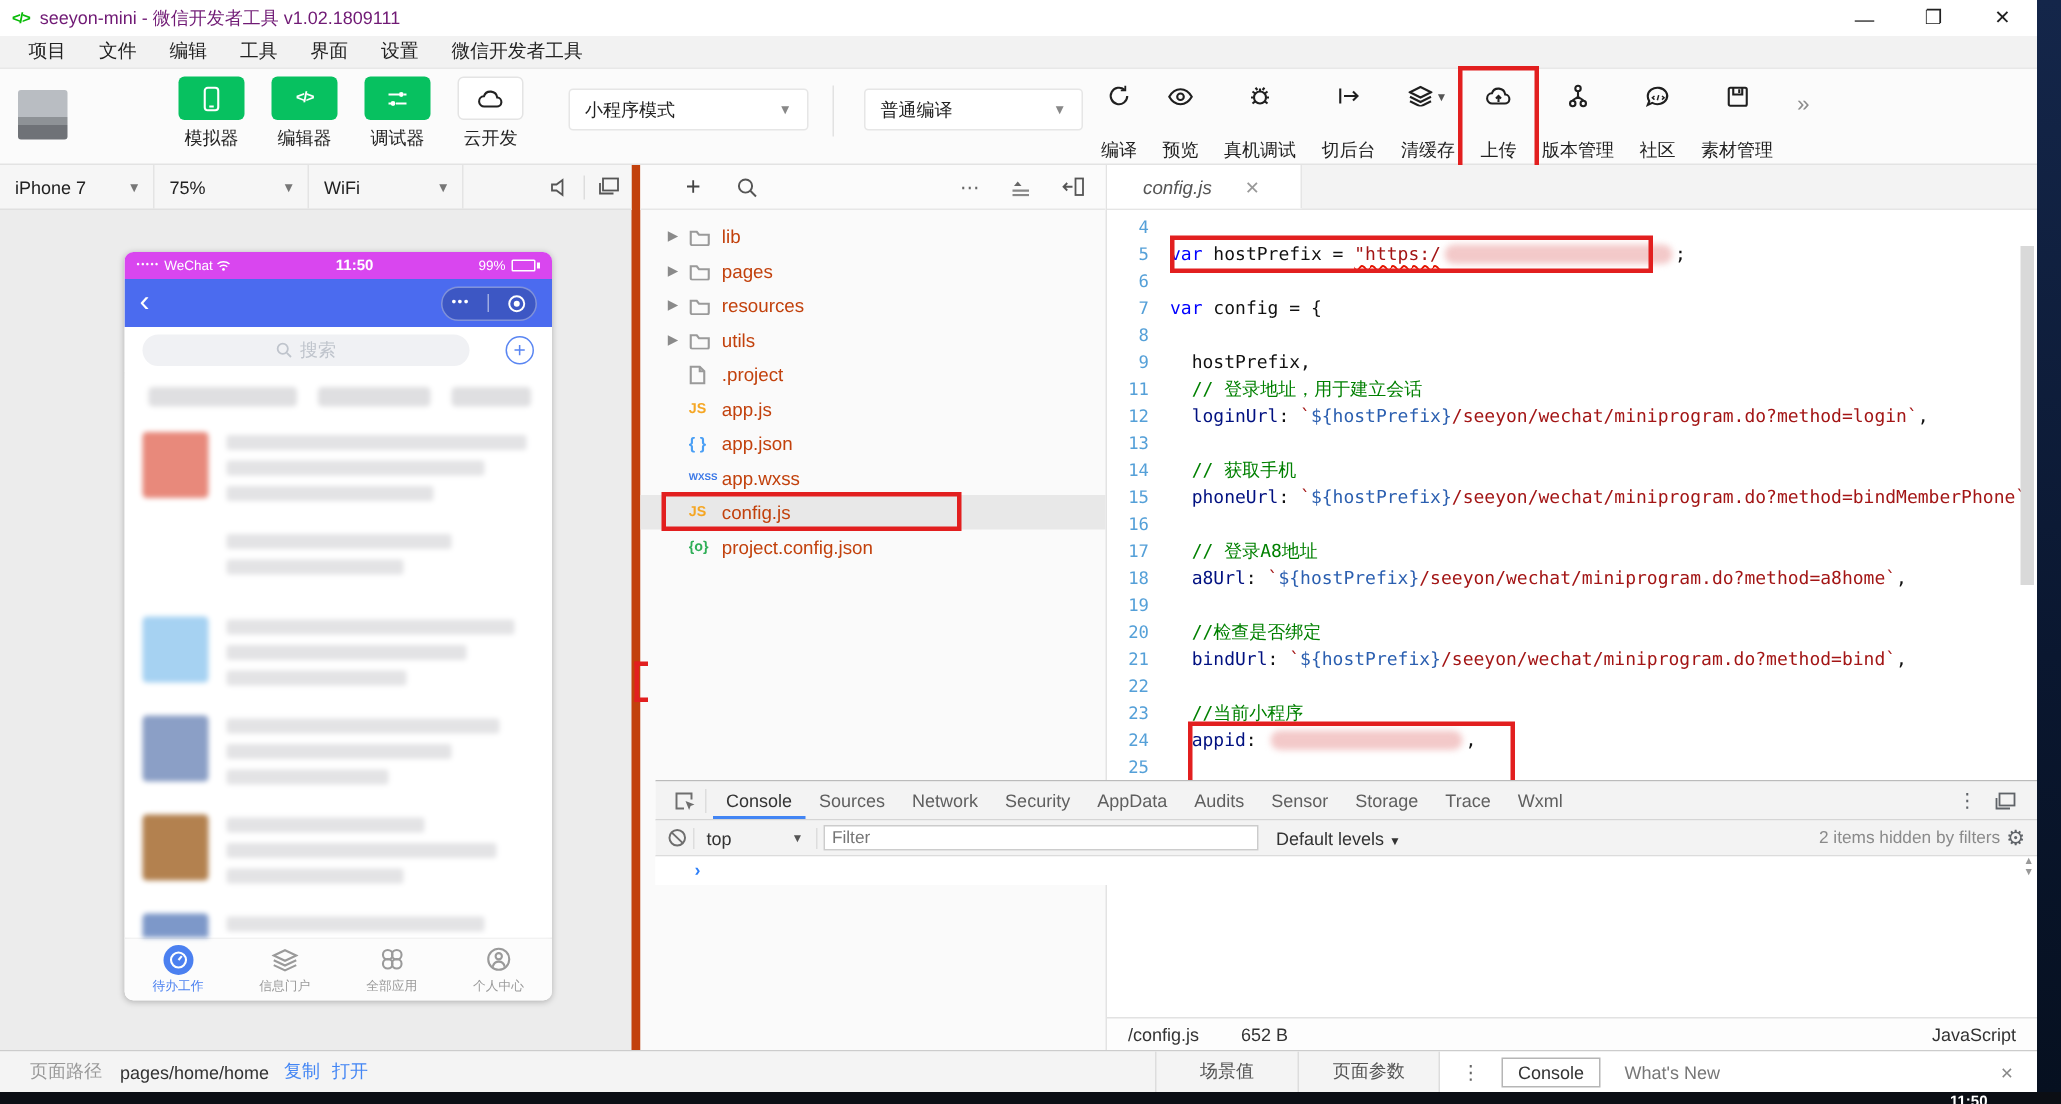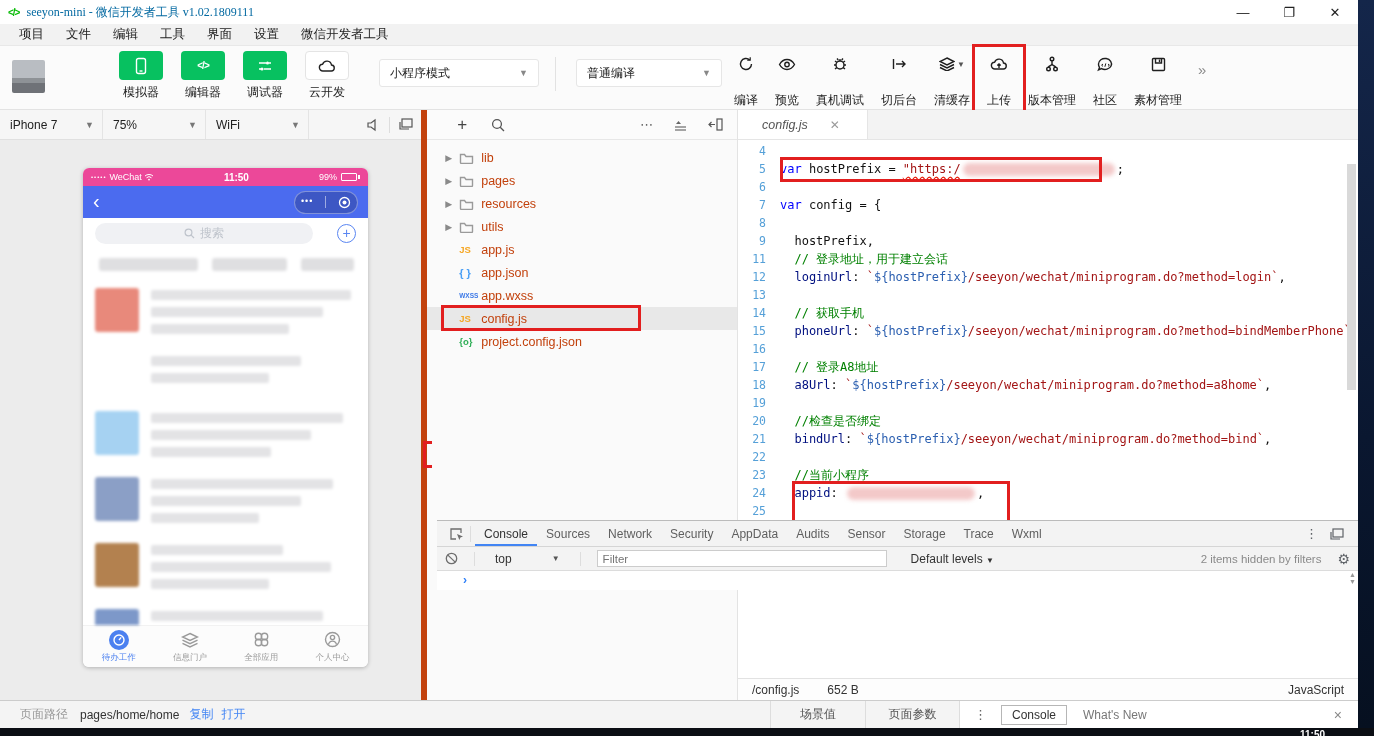--- a/index.html
+++ b/index.html
@@ -8,21 +8,21 @@
   #stage { position:absolute; inset:0; }
   #window { position:absolute; left:0; top:0; width:1358px; height:728px; background:#fff; overflow:hidden; }
   #desktop-strip { position:absolute; left:1358px; top:0; width:16px; height:728px;
     background:linear-gradient(180deg,#14264a,#0a1730 60%,#061020); }
   #taskbar { position:absolute; left:0; top:728px; width:1374px; height:8px; background:#0b0e14; overflow:hidden; }
   #taskbar .clock { position:absolute; left:1300px; top:1px; color:#fff; font-size:10px; font-weight:bold; }
 
   
   #titlebar { height:24px; display:flex; align-items:center; padding-left:8px; background:#fff; }
   #titlebar .applogo { color:#09bb07; font-weight:bold; font-size:10px; margin-right:7px; letter-spacing:-1px; }
-  #titlebar .title { font-size:12px; color:#0369a1;font-family:Liberation Serif, serif; }
+  #titlebar .title { font-size:12px; color:#701a75; }
   #win-controls { margin-left:auto; display:flex; height:100%; }
   #win-controls .wbtn { width:46px; display:flex; align-items:center; justify-content:center; font-size:13px; color:#222; cursor:default; }
 
   
   #menubar { height:22px; background:#f2f2f2; display:flex; align-items:center; padding-left:8px; border-bottom:1px solid #e8e8e8; }
   #menubar .menu-item { padding:0 11px; font-size:12.5px; color:#222; height:100%; display:flex; align-items:center; }
 
   
   #toolbar { height:64px; background:#fbfbfb; border-bottom:1px solid #e3e3e3; display:flex; align-items:flex-start; padding:5px 10px 0 12px; position:relative; }
   .avatar { width:33px; height:33px; margin-top:9px; border-radius:2px;
@@ -49,21 +49,21 @@
   #sim-panel { width:437px; height:590px; background:#ececec; border-right:6px solid #c2410c; display:flex; flex-direction:column; }
   #sim-controls { height:30px; background:#f6f6f6; border-bottom:1px solid #e0e0e0; display:flex; align-items:center; }
   .sim-select { width:103px; height:100%; display:flex; align-items:center; padding:0 8px 0 10px; border-right:1px solid #e4e4e4; color:#222; cursor:pointer; }
   .sim-select .caret { margin-left:auto; color:#777; font-size:9px; }
   #sim-controls .right-icons { margin-left:auto; display:flex; align-items:center; gap:4px; padding-right:8px; color:#555; }
   #sim-controls .right-icons .sep { width:1px; height:16px; background:#ddd; margin:0 4px; }
 
   
   #phone { position:relative; margin:28px 0 0 83px; width:285px; height:499px; background:#fff; border-radius:6px;
     box-shadow:0 1px 4px rgba(0,0,0,.25); overflow:hidden; display:flex; flex-direction:column; }
-  #p-status { height:18px; background:#ec4899; color:#fff; display:flex; align-items:center; padding:0 8px; font-size:9px; }
+  #p-status { height:18px; background:#d946ef; color:#fff; display:flex; align-items:center; padding:0 8px; font-size:9px; }
   #p-status .mid { flex:1; text-align:center; font-weight:bold; font-size:10px; }
   .battery { display:inline-flex; align-items:center; margin-left:4px; }
   .battery .body { width:16px; height:8px; border:1px solid #fff; border-radius:1px; padding:1px; }
   .battery .fill { width:100%; height:100%; background:#fff; }
   .battery .tip { width:2px; height:4px; background:#fff; margin-left:1px; }
   #p-nav { height:32px; background:#4b6bef; color:#fff; display:flex; align-items:center; padding:0 10px; }
   #p-nav .back { font-size:20px; line-height:1; margin-top:-3px; }
   .capsule { margin-left:auto; width:64px; height:23px; border-radius:12px; background:rgba(0,0,0,.18); border:1px solid rgba(255,255,255,.35);
     display:flex; align-items:center; justify-content:space-around; }
   .capsule .dots { font-size:9px; letter-spacing:1px; margin-top:-2px; }
@@ -123,21 +123,21 @@
   #ed-status .size { margin-left:28px; }
   #ed-status .lang { margin-left:auto; }
 
   
   #devtools { position:absolute; left:437px; top:520px; width:921px; height:70px; background:#fff; border-top:1px solid #bbb; display:flex; flex-direction:column; }
   #dt-tabs { height:26px; background:#f3f3f3; border-bottom:1px solid #d5d5d5; display:flex; align-items:center; padding:0 6px; }
   #dt-tabs .inspect { color:#6e6e6e; padding:0 6px; border-right:1px solid #ddd; margin-right:4px; display:flex; align-items:center; height:16px; }
   .dt-tab { padding:0 9px; color:#5f5f5f; height:100%; display:flex; align-items:center; cursor:pointer; }
   .dt-tab.active { color:#333; box-shadow:inset 0 -2px 0 #4285f4; }
   #dt-tabs .rg { margin-left:auto; display:flex; align-items:center; gap:12px; color:#5f6368; padding-right:8px; }
-  #dt-filter { height:24px; background:#f3f3f3; border-bottom:1px solid #dcdcdc; display:flex; align-items:center; padding:0 8px; gap:16px; }
+  #dt-filter { height:24px; background:#f3f3f3; border-bottom:1px solid #dcdcdc; display:flex; align-items:center; padding:0 8px; gap:4px; }
   #dt-filter .sep { width:1px; height:14px; background:#ddd; }
   #dt-filter .ctx { display:flex; align-items:center; gap:40px; color:#333; padding:0 4px; }
   #dt-filter .ctx .caret { font-size:8px; color:#555; }
   #dt-filter input { width:290px; height:17px; border:1px solid #ccc; background:#fff; font-size:11.5px; padding:0 5px; color:#333;
     font-family:"Liberation Sans",sans-serif; }
   #dt-filter .levels { color:#333; margin-left:8px; }
   #dt-filter .levels .caret { font-size:8px; }
   #dt-filter .hidden-info { margin-left:auto; color:#8a8a8a; font-size:11.5px; }
   #dt-body { flex:1; background:#fff; position:relative; }
   #dt-body .prompt { position:absolute; left:26px; top:2px; color:#2d7ff9; font-weight:bold; font-size:12px; }
@@ -558,20 +558,32 @@
               <span class="name">resources</span>
             </div>
             <div class="tree-row">
               <span class="caret">▶</span>
               <span class="ticon">
                 <svg width="15" height="12" viewBox="0 0 15 12" fill="none" stroke="#9a9a9a" stroke-width="1.4">
                   <path d="M1.5 2.5h4l1.5 2h6.5v6a1 1 0 0 1-1 1h-10a1 1 0 0 1-1-1z"></path>
                 </svg>
               </span>
               <span class="name">utils</span>
+            </div>
+            <div class="tree-row">
+              <span class="caret"></span>
+              <span class="ticon">
+                <span>
+                  <svg width="12" height="14" viewBox="0 0 12 14" fill="none" stroke="#9a9a9a" stroke-width="1.4">
+                    <path d="M1.5 1.5h6l3 3v8h-9z"></path>
+                    <path d="M7.5 1.5v3h3"></path>
+                  </svg>
+                </span>
+              </span>
+              <span class="name">.project</span>
             </div>
             <div class="tree-row">
               <span class="caret"></span>
               <span class="ticon">
                 <span class="ic-js">JS</span>
               </span>
               <span class="name">app.js</span>
             </div>
             <div class="tree-row">
               <span class="caret"></span>

